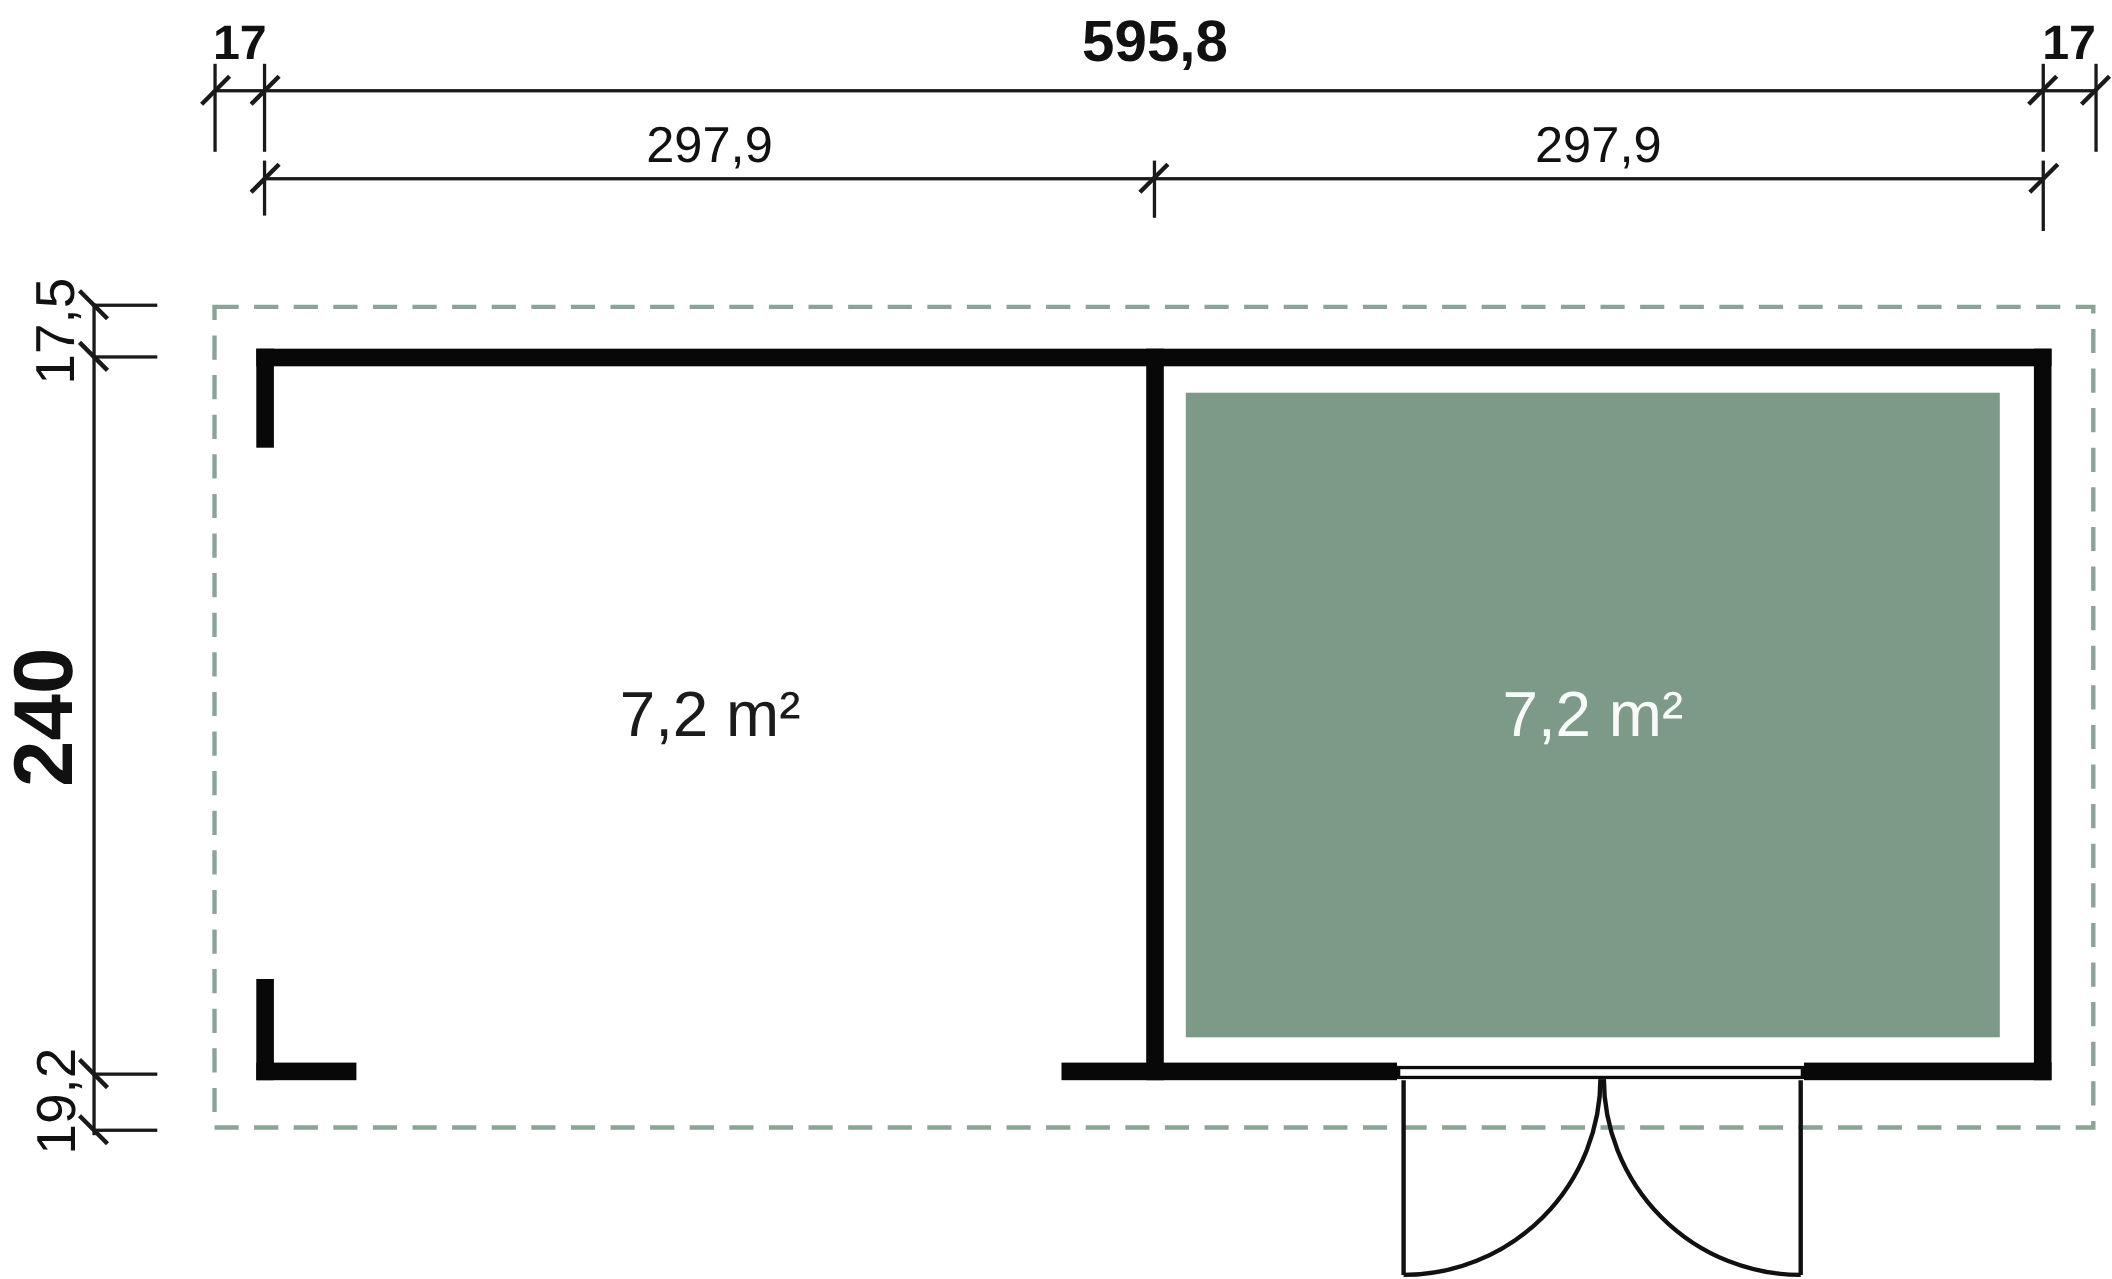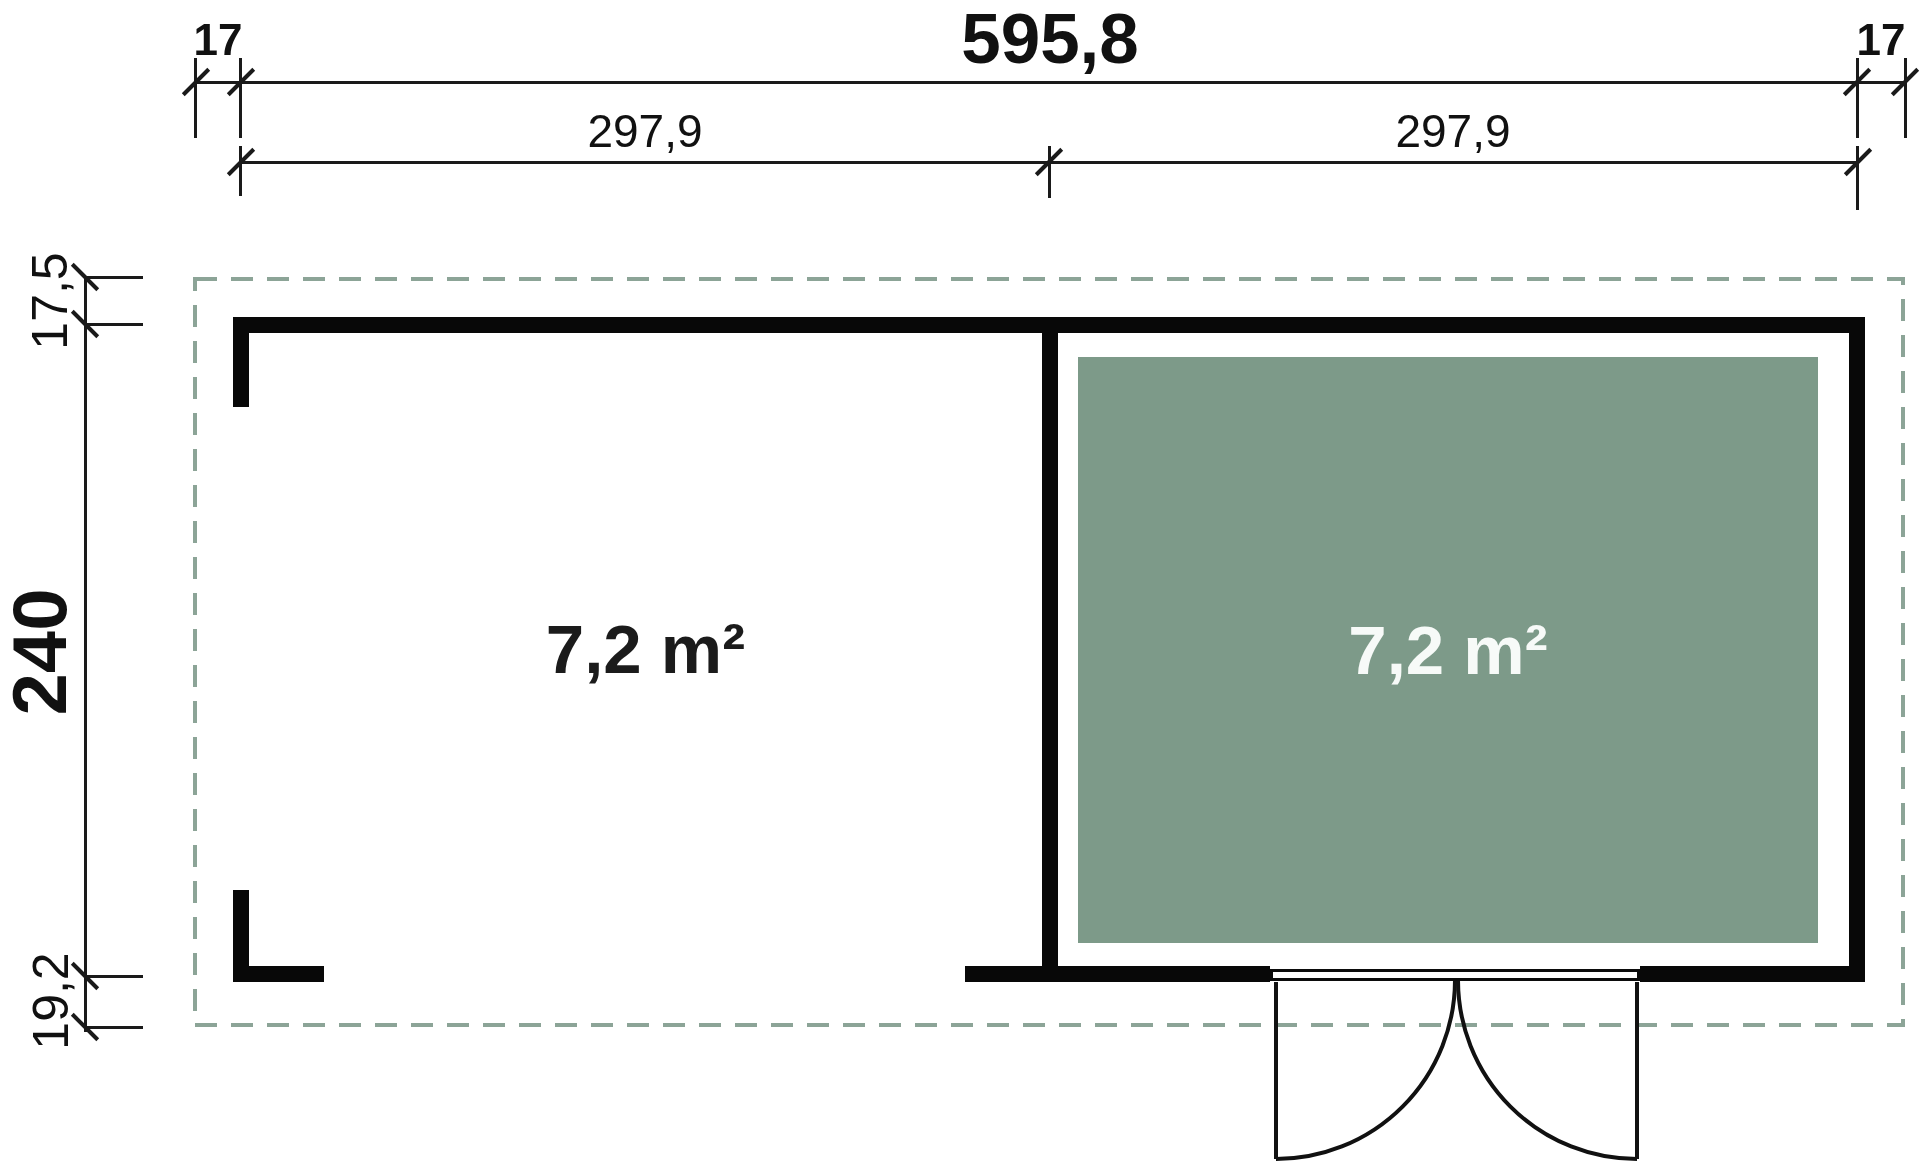--- a/index.html
+++ b/index.html
@@ -28,21 +28,21 @@
   .w400{font-weight:400;}
   
   .room-left-zone{
     position:absolute;left:249px;top:333px;width:793px;height:633px;
     display:flex;align-items:center;justify-content:center;
   }
   .room-right-fill{
     position:absolute;left:1078px;top:357px;width:740px;height:586px;
     background:#7d9a89;display:flex;align-items:center;justify-content:center;
   }
-  .area-label{font-size:69px;font-weight:700;line-height:1;white-space:nowrap;}
+  .area-label{font-size:58px;font-weight:400;line-height:1;white-space:nowrap;}
   .area-dark{color:#1b1b1b;}
   .area-light{color:#f7faf8;}
   
   .threshold{
     position:absolute;left:1270px;top:969px;width:370px;height:12px;
     background:#ffffff;border:3px solid #0b0b0b;box-sizing:border-box;
   }
 </style>
 </head>
 <body>
@@ -99,21 +99,21 @@
   <div class="tick fwd" style="left:1887px;top:80px;"></div>
   <div class="tick fwd" style="left:223px;top:160px;"></div>
   <div class="tick fwd" style="left:1031px;top:160px;"></div>
   <div class="tick fwd" style="left:1840px;top:160px;"></div>
   <div class="tick back" style="left:67px;top:275px;"></div>
   <div class="tick back" style="left:67px;top:322px;"></div>
   <div class="tick back" style="left:67px;top:974px;"></div>
   <div class="tick back" style="left:67px;top:1025px;"></div>
 
   <div class="dim-label w700" style="left:218px;top:40px;font-size:44px;">17</div>
-  <div class="dim-label w700" style="left:1050px;top:38px;font-size:71px;">595,8</div>
+  <div class="dim-label w700" style="left:1050px;top:38px;font-size:53px;">595,8</div>
   <div class="dim-label w700" style="left:1881px;top:40px;font-size:44px;">17</div>
   <div class="dim-label w400" style="left:645px;top:131px;font-size:46px;">297,9</div>
   <div class="dim-label w400" style="left:1453px;top:131px;font-size:46px;">297,9</div>
   <div class="dim-label rot w400" style="left:50px;top:301px;font-size:50px;">17,5</div>
   <div class="dim-label rot w700" style="left:40px;top:652px;font-size:76px;">240</div>
   <div class="dim-label rot w400" style="left:51px;top:1001px;font-size:50px;">19,2</div>
 
 </div>
 
 </body></html>

